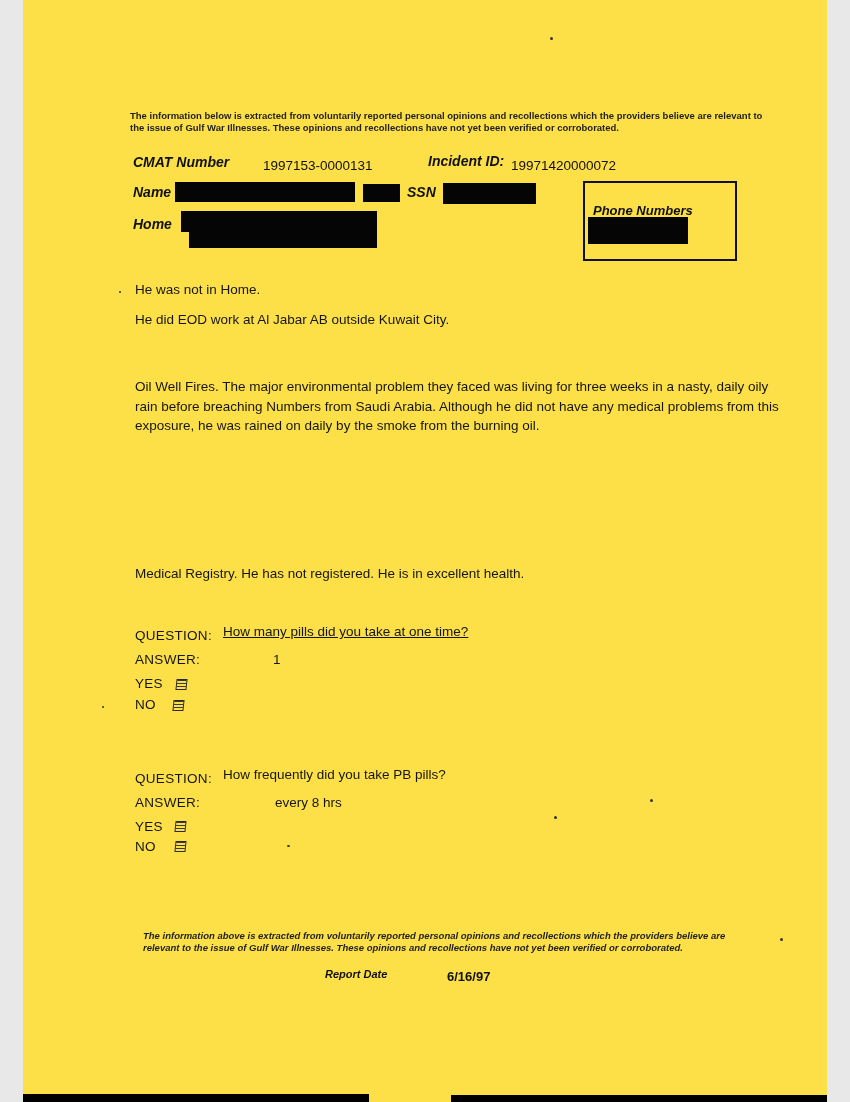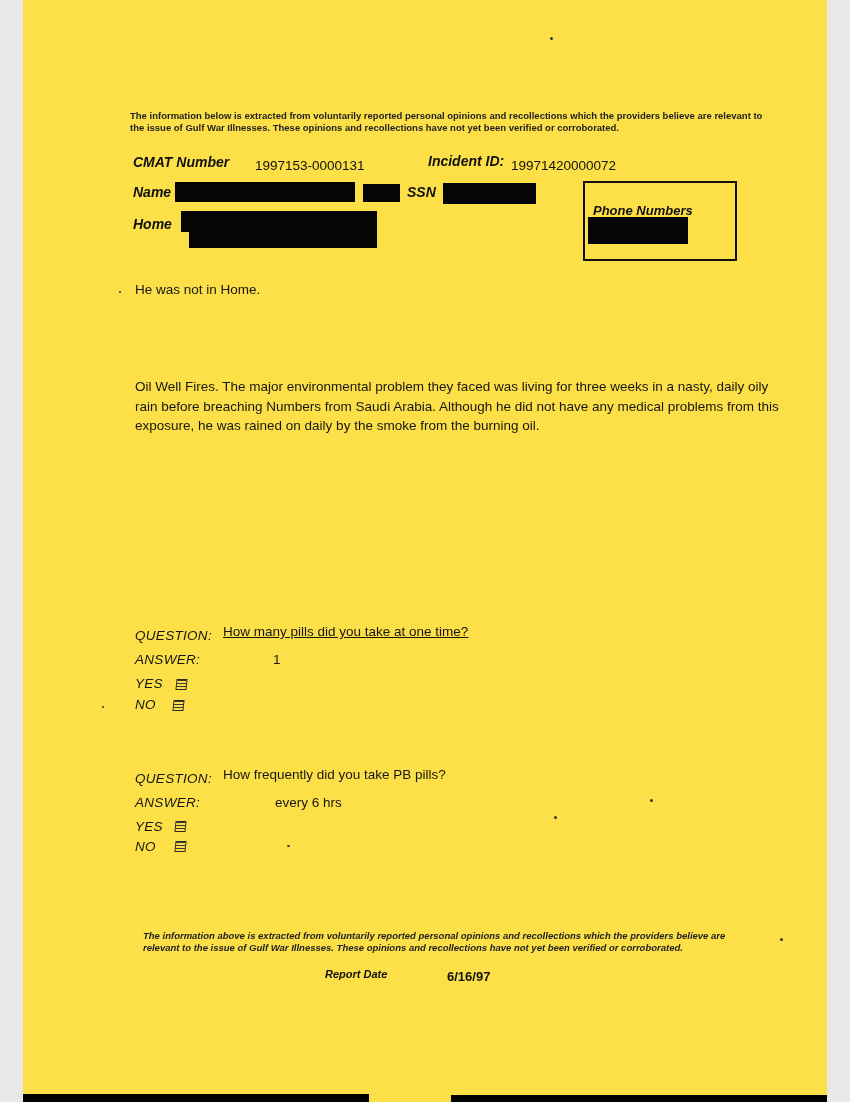--- a/index.html
+++ b/index.html
@@ -38,21 +38,21 @@
   }
 
   .redaction { position: absolute; background: #050505; }
 
   .phone-box {
     position: absolute;
     border: 2px solid #111;
     background: transparent;
   }
 
-  .qa-label { font-size: 13.5px; color: #161616; letter-spacing: 0.3px; font-style: italic; }
+  .qa-label { font-size: 13.5px; color: #161616; letter-spacing: 0.3px; }
   .qa-text  { font-size: 13.5px; color: #161616; }
 
   .mark-box {
     position: absolute;
     width: 11px;
     height: 11px;
     box-sizing: border-box;
     border: 1.5px solid #2a2a2a;
     background: repeating-linear-gradient(0deg, transparent 0 2px, #3a3a3a 2px 3px);
     transform: skewX(-6deg);
@@ -71,55 +71,57 @@
   .edge-bar { position: absolute; background: #000; }
 </style>
 </head>
 <body>
 
 <div class="page">
 
   <div class="abs small-print" style="left:107px; top:110px; width:648px;">The information below is extracted from voluntarily reported personal opinions and recollections which the providers believe are relevant to the issue of Gulf War Illnesses.  These opinions and recollections have not yet been verified or corroborated.</div>
 
   <div class="abs hdr-label" style="left:110px; top:154px;">CMAT  Number</div>
-  <div class="abs hdr-value" style="left:232px; top:158px;">1997153-0000131</div>
+  <div class="abs hdr-value" style="left:240px; top:158px;">1997153-0000131</div>
   <div class="abs hdr-label" style="left:405px; top:153px;">Incident ID:</div>
   <div class="abs hdr-value" style="left:488px; top:158px;">19971420000072</div>
 
   <div class="abs hdr-label" style="left:110px; top:184px;">Name</div>
   <div class="redaction" style="left:152px; top:182px; width:180px; height:20px;"></div>
   <div class="redaction" style="left:340px; top:184px; width:37px; height:18px;"></div>
   <div class="abs hdr-label" style="left:384px; top:184px;">SSN</div>
   <div class="redaction" style="left:420px; top:183px; width:93px; height:21px;"></div>
 
   <div class="abs hdr-label" style="left:110px; top:216px;">Home</div>
   <div class="redaction" style="left:158px; top:211px; width:196px; height:21px;"></div>
   <div class="redaction" style="left:166px; top:229px; width:188px; height:19px;"></div>
 
   <div class="phone-box" style="left:560px; top:181px; width:150px; height:76px;">
     <div class="hdr-label" style="position:absolute; left:8px; top:20px; font-size:13px;">Phone Numbers</div>
   </div>
   <div class="redaction" style="left:565px; top:217px; width:100px; height:27px;"></div>
 
   <div class="abs body-text" style="left:112px; top:280px; width:650px;">He was not in Home.</div>
+  <div class="abs body-text" style="left:112px; top:310px; width:650px;">He did EOD work at Al Jabar AB outside Kuwait City.</div>
   <div class="abs body-text" style="left:112px; top:377px; width:645px;">Oil Well Fires.   The major environmental problem they faced was living for three weeks in a nasty, daily oily rain before breaching Numbers from Saudi Arabia.  Although he did not have any medical problems from this exposure, he was rained on daily by the smoke from the burning oil.</div>
+  <div class="abs body-text" style="left:112px; top:564px; width:645px;">Medical Registry.   He has not registered.  He is in excellent health.</div>
 
   <div class="abs qa-label" style="left:112px; top:628px;">QUESTION:</div>
   <div class="abs qa-text" style="left:200px; top:624px;text-decoration:underline;">How many pills did you take at one time?</div>
   <div class="abs qa-label" style="left:112px; top:652px;">ANSWER:</div>
   <div class="abs qa-text" style="left:250px; top:652px;">1</div>
   <div class="abs qa-label" style="left:112px; top:676px;">YES</div>
   <div class="mark-box" style="left:153px; top:679px;"></div>
   <div class="abs qa-label" style="left:112px; top:697px;">NO</div>
   <div class="mark-box" style="left:150px; top:700px;"></div>
 
   <div class="abs qa-label" style="left:112px; top:771px;">QUESTION:</div>
   <div class="abs qa-text" style="left:200px; top:767px;">How frequently did you take PB pills?</div>
   <div class="abs qa-label" style="left:112px; top:795px;">ANSWER:</div>
-  <div class="abs qa-text" style="left:252px; top:795px;">every 6 hrs</div>
+  <div class="abs qa-text" style="left:252px; top:795px;">every 8 hrs</div>
   <div class="abs qa-label" style="left:112px; top:819px;">YES</div>
   <div class="mark-box" style="left:152px; top:821px;"></div>
   <div class="abs qa-label" style="left:112px; top:839px;">NO</div>
   <div class="mark-box" style="left:152px; top:841px;"></div>
 
   <div class="abs small-print italic" style="left:120px; top:930px; width:600px;">The information above is extracted from voluntarily reported personal opinions and recollections which the providers believe are relevant to the issue of Gulf War Illnesses.  These opinions and recollections have not yet been verified or corroborated.</div>
 
   <div class="abs report-date-label" style="left:302px; top:968px;">Report Date</div>
   <div class="abs report-date-value" style="left:424px; top:969px;">6/16/97</div>
 

